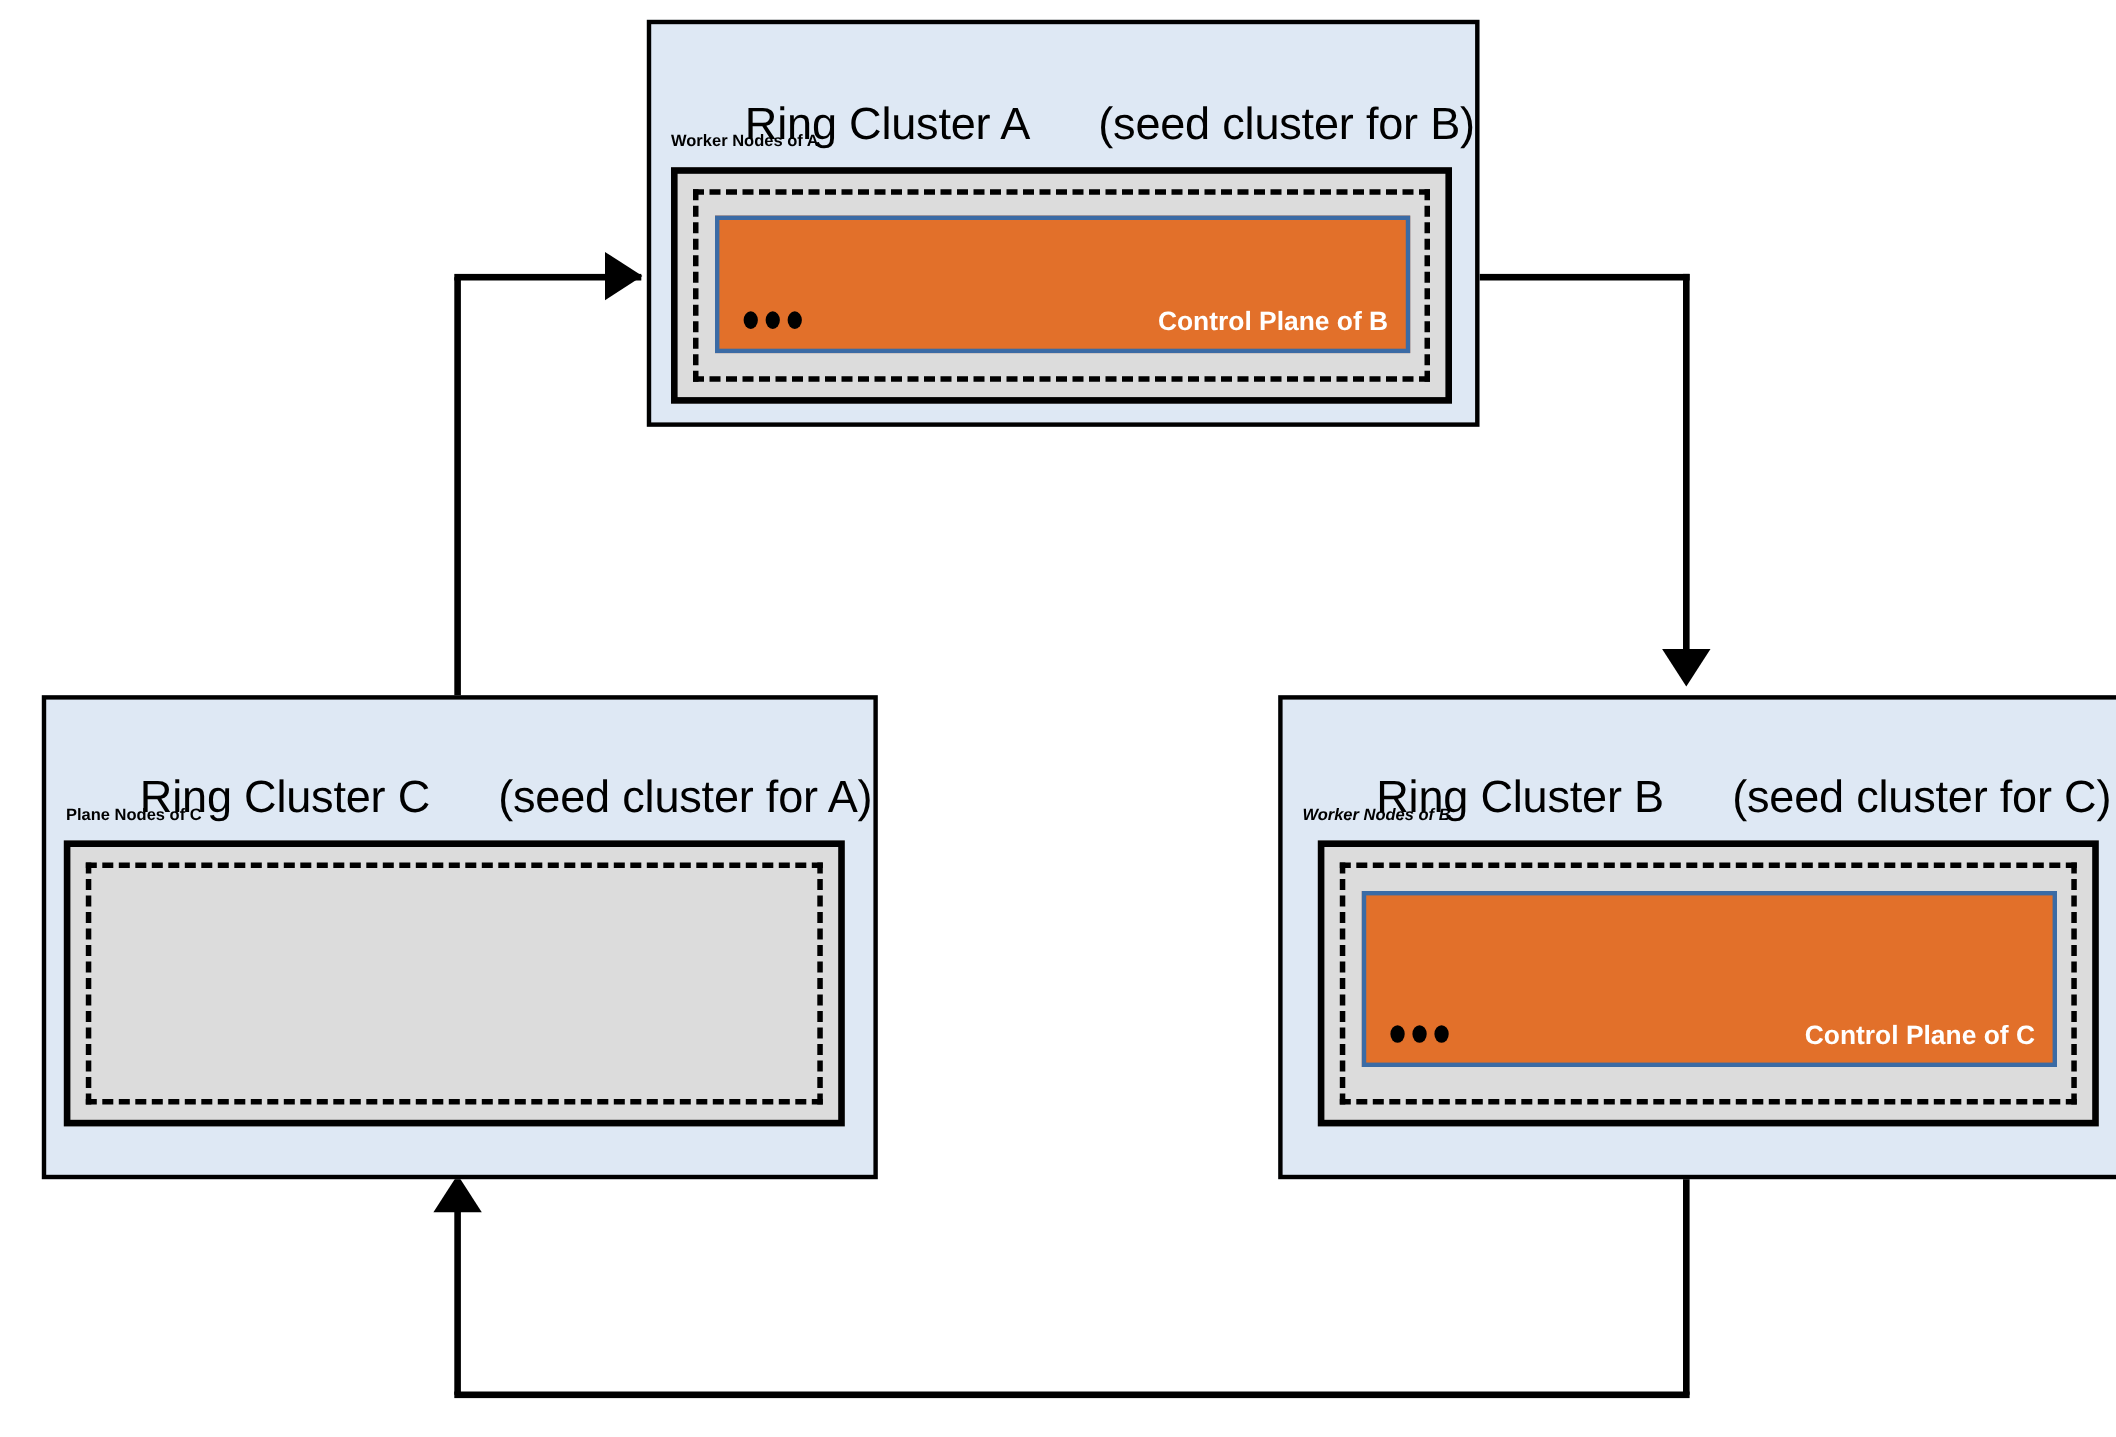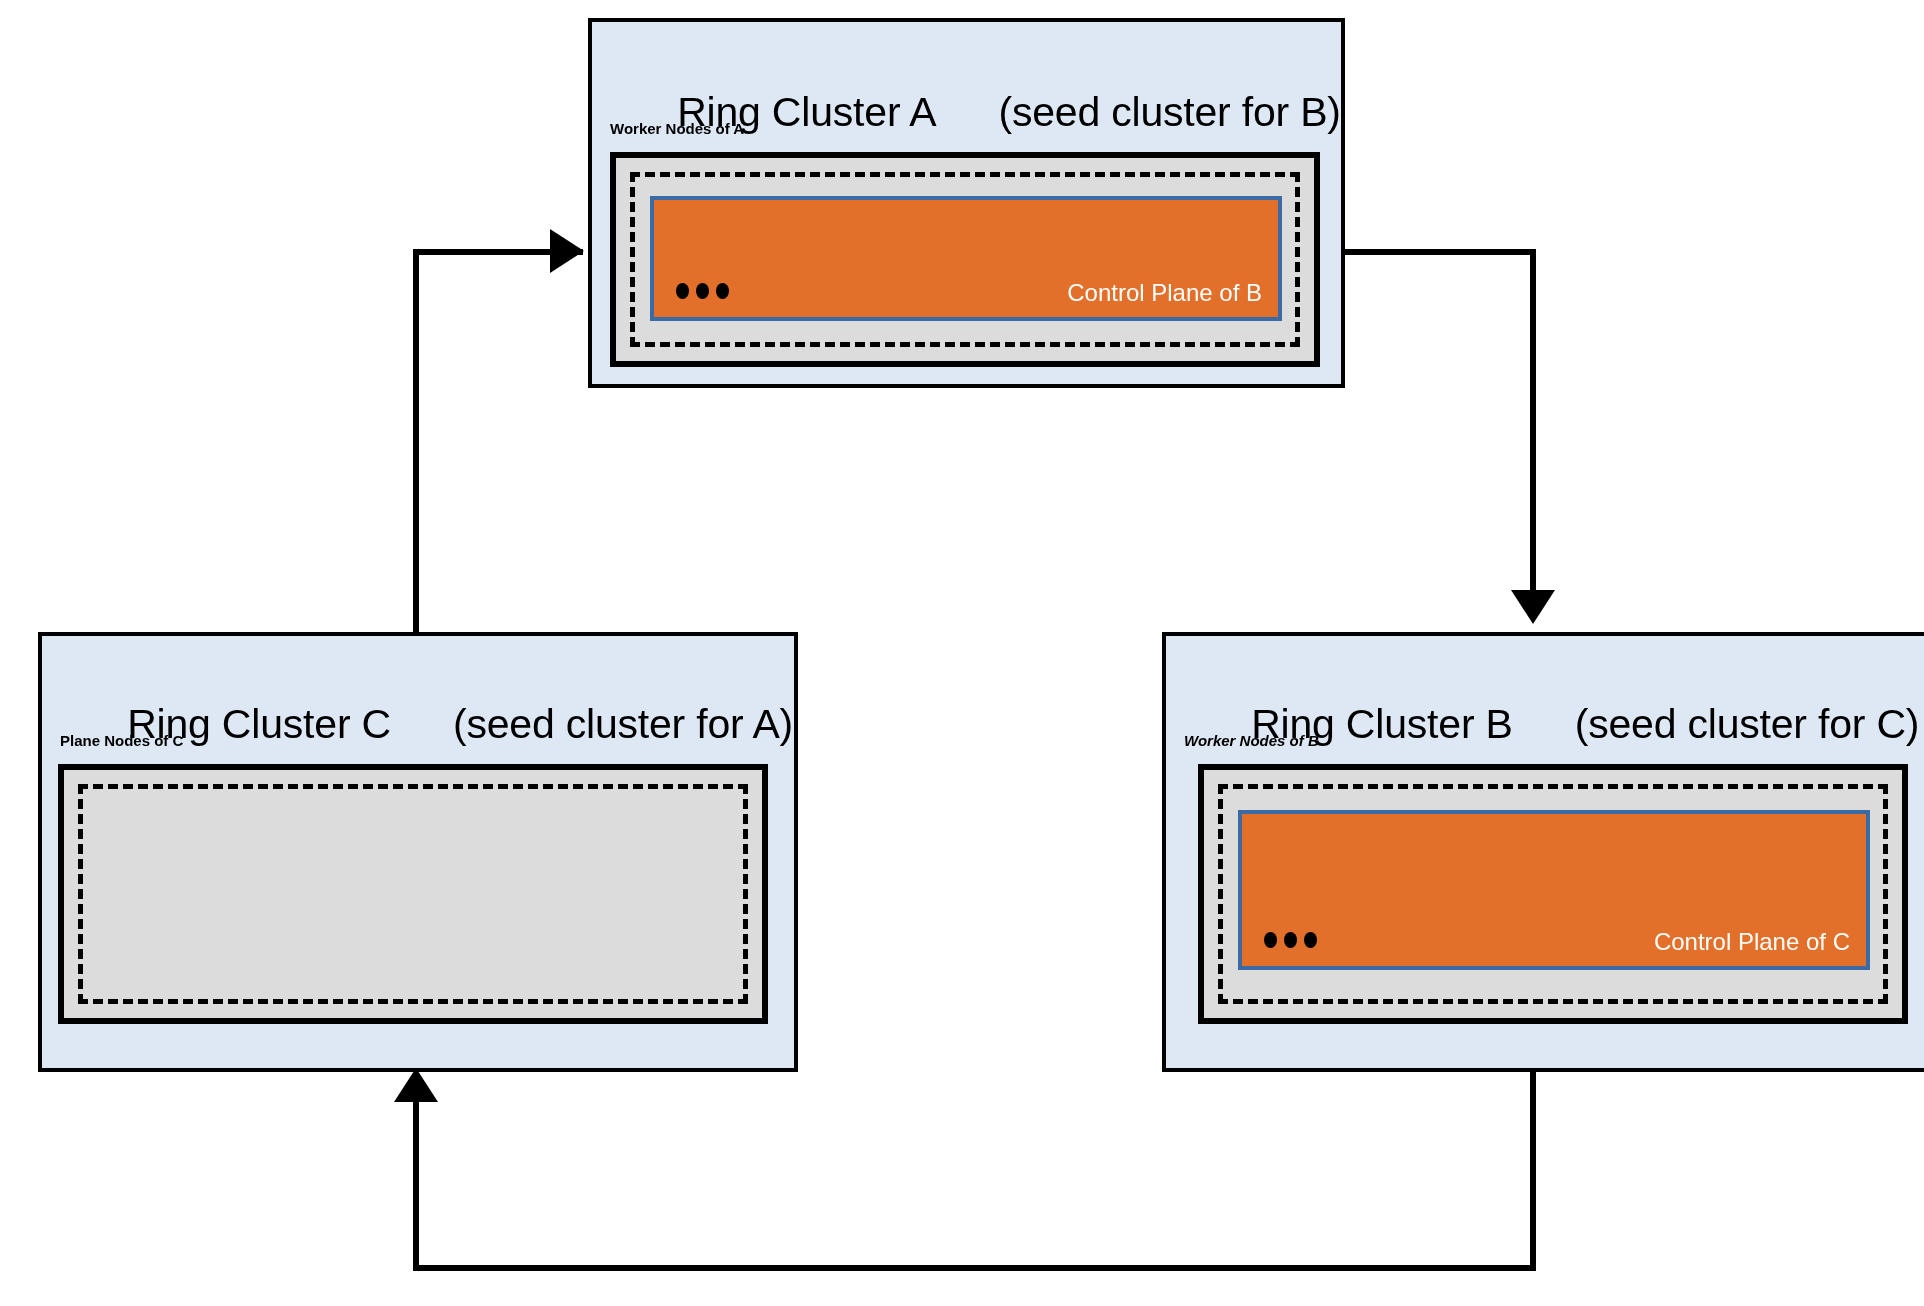--- a/index.html
+++ b/index.html
@@ -63,21 +63,21 @@
     position: absolute;
     background: #e2702a;
     border: 4px solid #3b6ba5;
     box-sizing: border-box;
   }
   .cp-label {
     position: absolute;
     right: 16px;
     bottom: 10px;
     font-size: 24px;
-    font-weight: 400;
+    font-weight: 700;
     color: #ffffff;
     white-space: pre;
   }
   .cp-dots {
     position: absolute;
     left: 22px;
     bottom: 18px;
     display: flex;
     gap: 7px;
     align-items: center;

